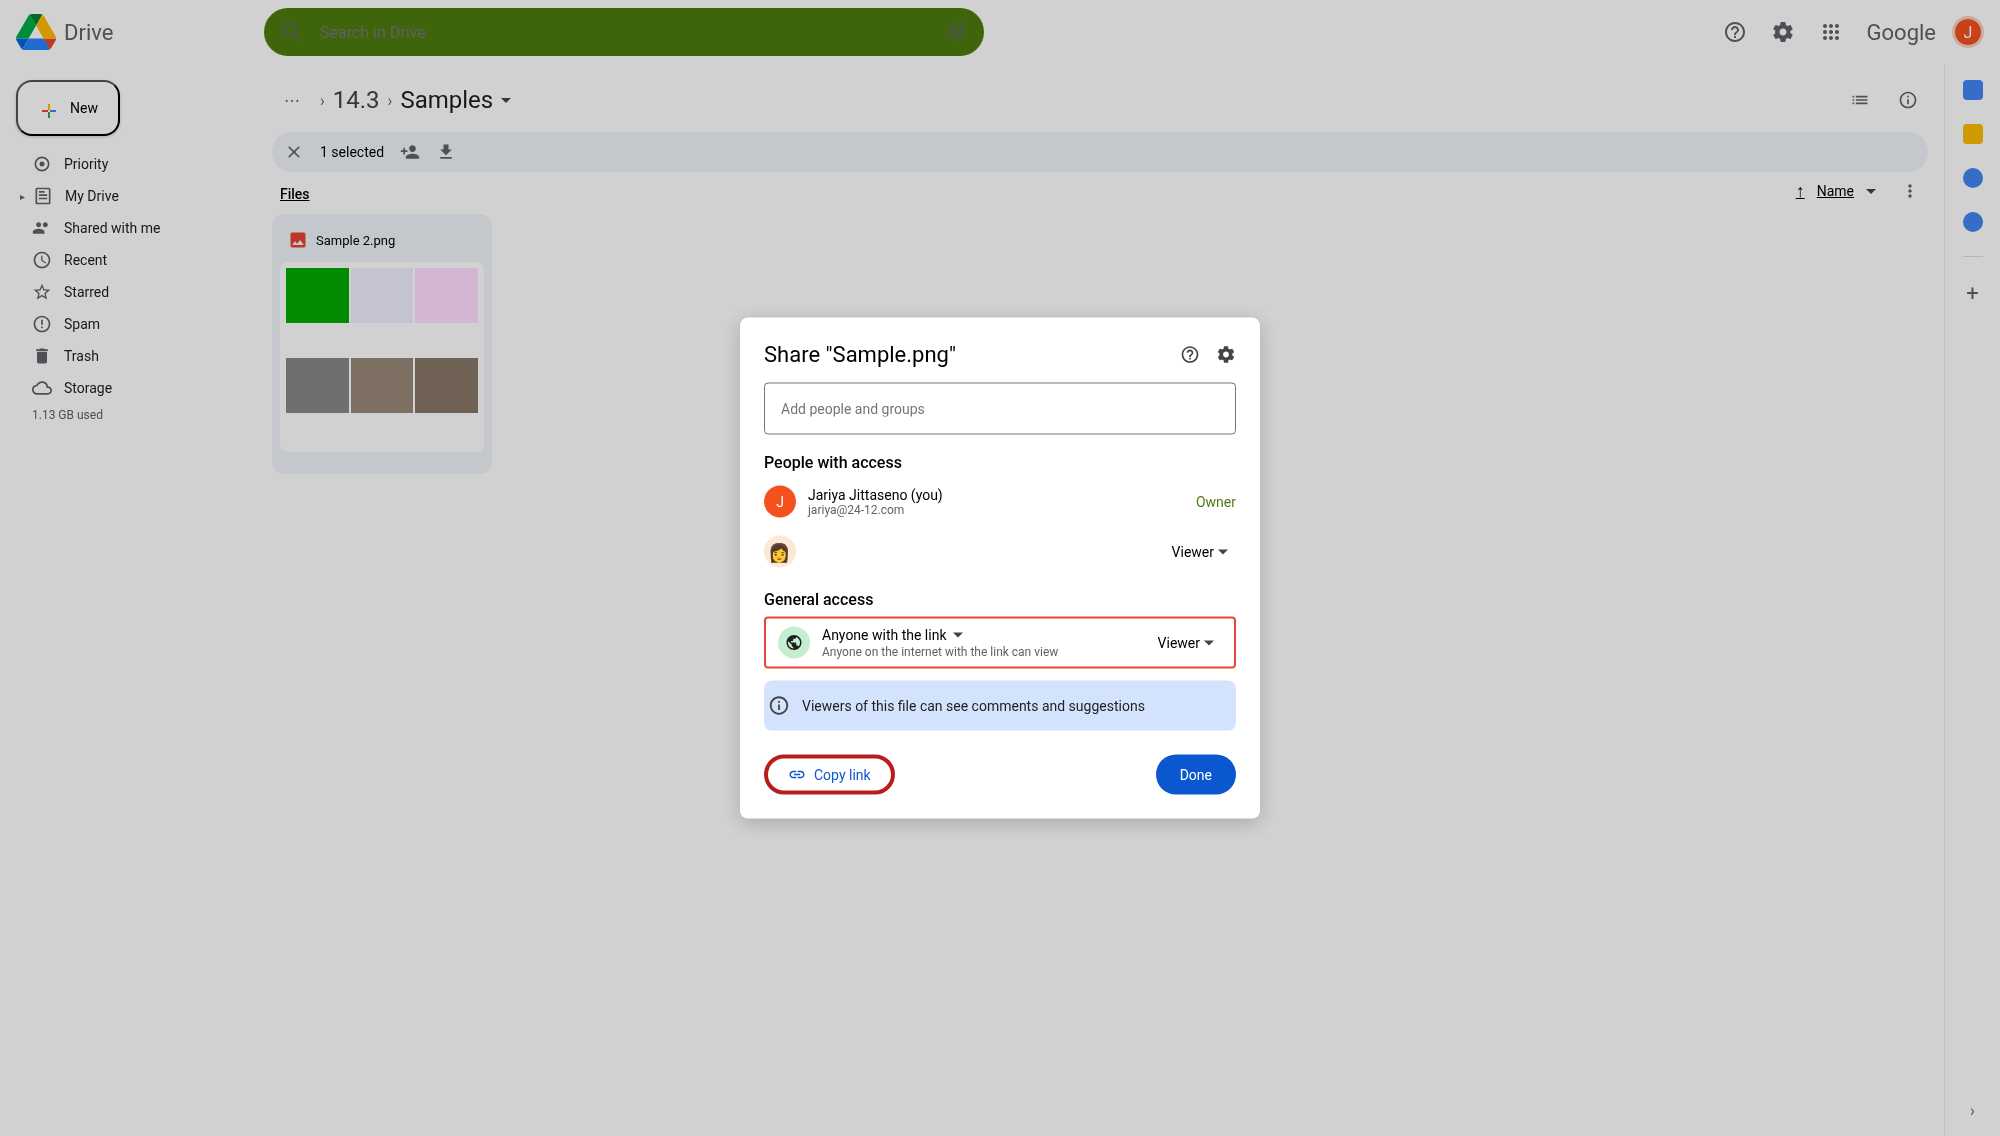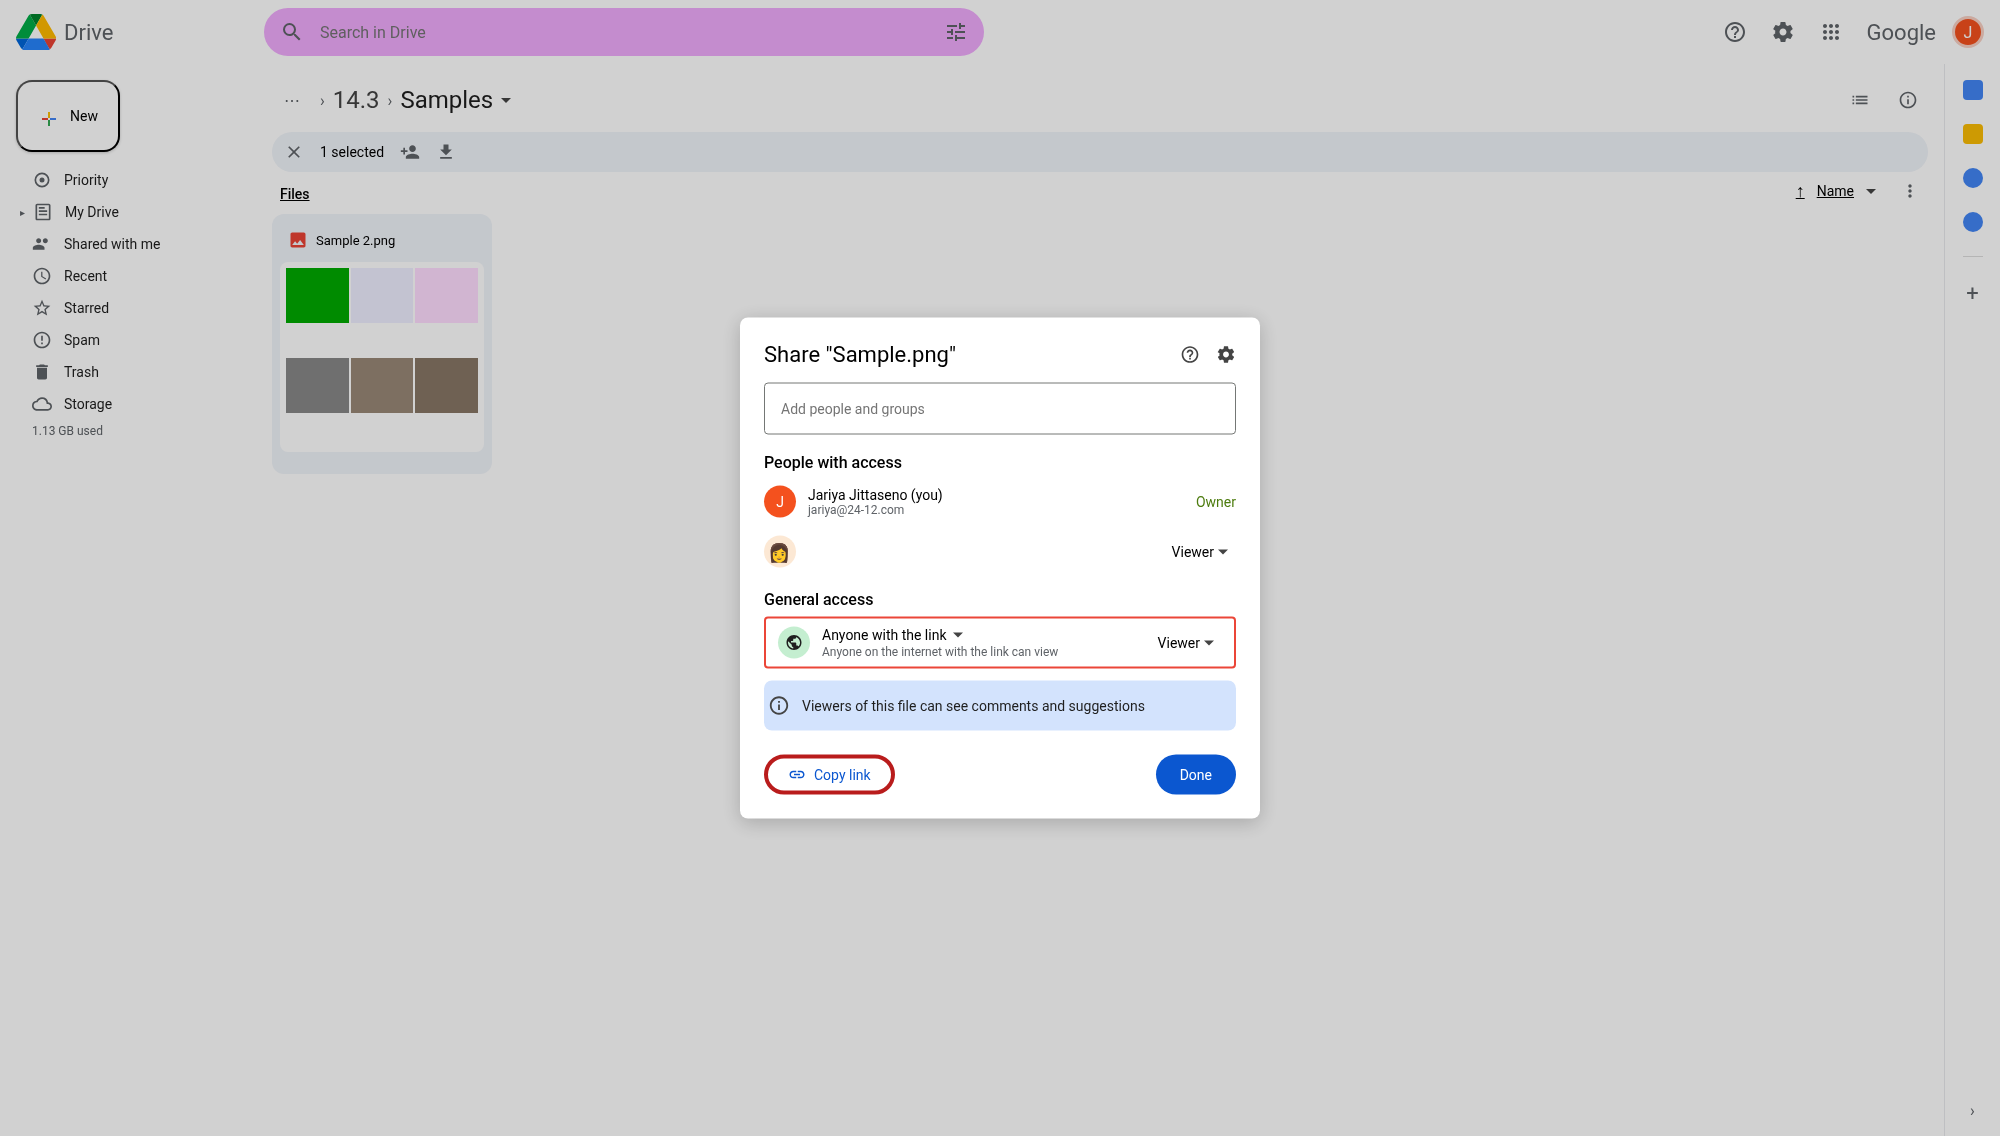--- a/index.html
+++ b/index.html
@@ -5,31 +5,31 @@
     * { margin: 0; padding: 0; box-sizing: border-box; font-family: 'Google Sans', Roboto, Arial, sans-serif; }
     body { background: #fff; }
     
     .backdrop { position: fixed; inset: 0; background: rgba(0,0,0,0.18); z-index: 100; }
     
     
     .header { height: 64px; display: flex; align-items: center; padding: 0 16px; gap: 8px; }
     .drive-logo { display: flex; align-items: center; gap: 8px; width: 240px; }
     .logo-icon { width: 40px; height: 40px; }
     .drive-text { font-size: 22px; color: #5f6368; }
-    .search-bar { flex: 1; max-width: 720px; height: 48px; background: #f0abfc; border-radius: 24px; display: flex; align-items: center; padding: 0 16px; gap: 16px; }
+    .search-bar { flex: 1; max-width: 720px; height: 48px; background: #4d7c0f; border-radius: 24px; display: flex; align-items: center; padding: 0 16px; gap: 16px; }
     .search-input { flex: 1; border: none; background: transparent; outline: none; font-size: 16px; }
     .header-right { margin-left: auto; display: flex; align-items: center; gap: 8px; }
     .icon-btn { width: 40px; height: 40px; border-radius: 50%; display: flex; align-items: center; justify-content: center; cursor: pointer; color: #5f6368; }
     .google-logo { font-size: 22px; color: #5f6368; margin: 0 8px; }
     .avatar { width: 32px; height: 32px; border-radius: 50%; background: #f4511e; color: #fff; display: flex; align-items: center; justify-content: center; font-size: 16px; border: 3px solid #f8d0c4; }
     
     
     .main-layout { display: flex; height: calc(100vh - 64px); }
     .sidebar { width: 256px; padding: 8px; }
-    .new-btn { height: 72px; padding: 0 20px 0 16px; border-radius: 16px; background: #fff; box-shadow: 0 1px 3px rgba(0,0,0,0.2); display: flex; align-items: center; gap: 12px; font-size: 14px; margin: 8px; }
+    .new-btn { height: 56px; padding: 0 20px 0 16px; border-radius: 16px; background: #fff; box-shadow: 0 1px 3px rgba(0,0,0,0.2); display: flex; align-items: center; gap: 12px; font-size: 14px; margin: 8px; }
     .nav-list { margin-top: 12px; }
     .nav-item { height: 32px; display: flex; align-items: center; gap: 12px; padding: 0 12px 0 24px; border-radius: 16px; font-size: 14px; color: #1f1f1f; cursor: pointer; }
     .nav-item .icon-s { width: 20px; color: #444; }
     .storage-text { font-size: 12px; color: #5f6368; padding-left: 24px; margin-top: 4px; }
     
     .content { flex: 1; background: #fff; border-radius: 16px 0 0 0; padding: 8px 16px; margin-top: 4px; }
     .breadcrumb { display: flex; align-items: center; gap: 8px; height: 48px; }
     .bc-text { font-size: 24px; color: #444; }
     .bc-current { font-size: 24px; color: #1f1f1f; }
     .bc-sep { color: #5f6368; }

